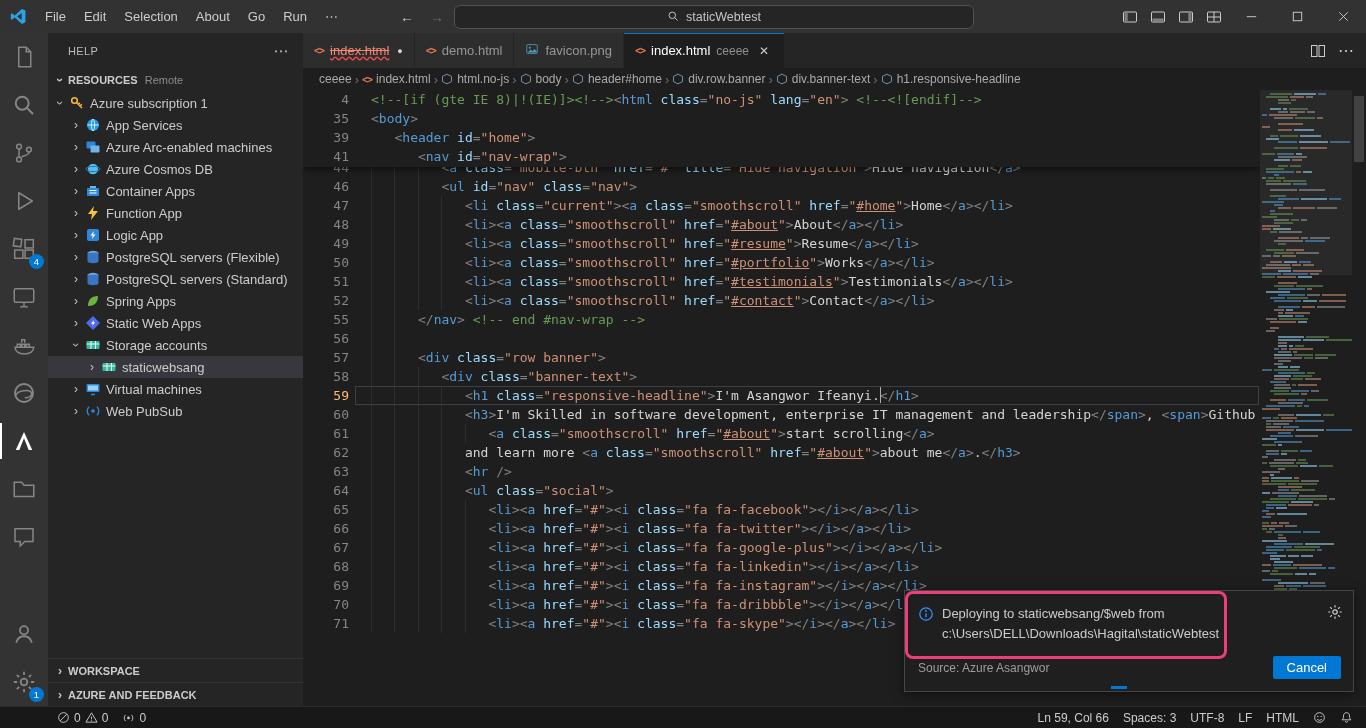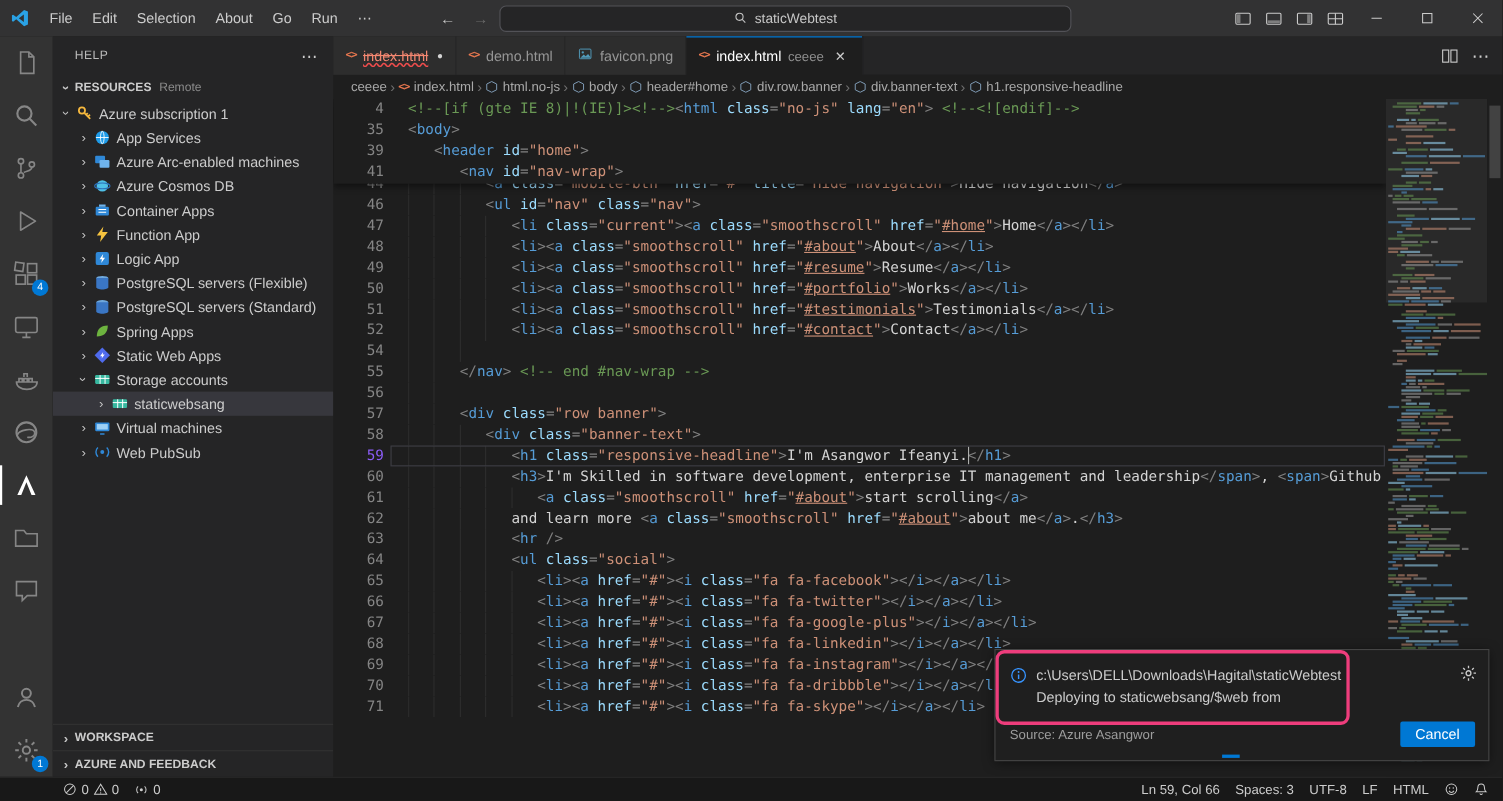--- a/index.html
+++ b/index.html
@@ -68,21 +68,21 @@
   .crumb{display:flex;align-items:center;gap:4px;cursor:pointer;white-space:nowrap}
   .crumb svg{width:12px;height:12px}
   .crumb-sep{color:#6e6e6e;margin:0 3px;font-size:13px}
 
   .code{flex:1;position:relative;overflow:hidden;font-family:"DejaVu Sans Mono","Liberation Mono",monospace;font-size:13px}
   .lines{position:absolute;top:68px;left:0;right:106px}
   .sticky{position:absolute;top:0;left:0;right:106px;background:#1e1e1e;box-shadow:0 3px 6px rgba(0,0,0,.45);z-index:3;padding-bottom:1px}
   .cl{height:19px;line-height:19px;display:flex;position:relative}
   .ln{width:46px;flex:none;text-align:right;color:#858585}
   .lc{margin-left:22px;white-space:pre;position:relative;flex:1;min-width:0;overflow:hidden}
-  .cl.cur .ln{color:#8b5cf6}
+  .cl.cur .ln{color:#fdba74}
   .cl.cur::after{content:"";position:absolute;left:52px;right:1px;top:0;bottom:0;border:1px solid #3e3e45;pointer-events:none}
   .cursor{position:absolute;top:1px;bottom:2px;width:1.5px;background:#aeafad}
   .guide{position:absolute;top:0;bottom:0;width:1px;background:rgba(255,255,255,.07)}
   .tk-p{color:#808080}.tk-t{color:#569cd6}.tk-a{color:#9cdcfe}.tk-s{color:#ce9178}
   .tk-u{color:#ce9178;text-decoration:underline}.tk-x{color:#d4d4d4}.tk-c{color:#6a9955}
 
   .minimap{position:absolute;right:14px;top:0;bottom:0;width:92px;background:#1e1e1e;z-index:4;padding-top:3px;overflow:hidden;cursor:pointer}
   .mm-slider{position:absolute;left:0;right:0;top:0;height:185px;background:rgba(121,121,121,.12)}
   .mm-line{height:2px;margin-bottom:1px;display:flex;gap:2px}
   .mm-seg{height:2px;opacity:.55}
@@ -574,24 +574,20 @@
           </div>
           <div class="cl">
             <span class="ln">51</span>
             <span class="lc"><span class="guide" style="left: 0ch;"></span><span class="guide" style="left: 3ch;"></span><span class="guide" style="left: 6ch;"></span><span class="guide" style="left: 9ch;"></span><span class="tk-x">            </span><span class="tk-p">&lt;</span><span class="tk-t">li</span><span class="tk-p">&gt;&lt;</span><span class="tk-t">a</span><span class="tk-x"> </span><span class="tk-a">class</span><span class="tk-p">=</span><span class="tk-s">"smoothscroll"</span><span class="tk-x"> </span><span class="tk-a">href</span><span class="tk-p">=</span><span class="tk-s">"</span><span class="tk-u">#testimonials</span><span class="tk-s">"</span><span class="tk-p">&gt;</span><span class="tk-x">Testimonials</span><span class="tk-p">&lt;/</span><span class="tk-t">a</span><span class="tk-p">&gt;&lt;/</span><span class="tk-t">li</span><span class="tk-p">&gt;</span></span>
           </div>
           <div class="cl">
             <span class="ln">52</span>
             <span class="lc"><span class="guide" style="left: 0ch;"></span><span class="guide" style="left: 3ch;"></span><span class="guide" style="left: 6ch;"></span><span class="guide" style="left: 9ch;"></span><span class="tk-x">            </span><span class="tk-p">&lt;</span><span class="tk-t">li</span><span class="tk-p">&gt;&lt;</span><span class="tk-t">a</span><span class="tk-x"> </span><span class="tk-a">class</span><span class="tk-p">=</span><span class="tk-s">"smoothscroll"</span><span class="tk-x"> </span><span class="tk-a">href</span><span class="tk-p">=</span><span class="tk-s">"</span><span class="tk-u">#contact</span><span class="tk-s">"</span><span class="tk-p">&gt;</span><span class="tk-x">Contact</span><span class="tk-p">&lt;/</span><span class="tk-t">a</span><span class="tk-p">&gt;&lt;/</span><span class="tk-t">li</span><span class="tk-p">&gt;</span></span>
           </div>
           <div class="cl">
-            <span class="ln">54</span>
-            <span class="lc"><span class="guide" style="left: 0ch;"></span><span class="guide" style="left: 3ch;"></span><span class="guide" style="left: 6ch;"></span></span>
-          </div>
-          <div class="cl">
             <span class="ln">55</span>
             <span class="lc"><span class="guide" style="left: 0ch;"></span><span class="guide" style="left: 3ch;"></span><span class="tk-x">      </span><span class="tk-p">&lt;/</span><span class="tk-t">nav</span><span class="tk-p">&gt;</span><span class="tk-x"> </span><span class="tk-c">&lt;!-- end #nav-wrap --&gt;</span></span>
           </div>
           <div class="cl">
             <span class="ln">56</span>
             <span class="lc"><span class="guide" style="left: 0ch;"></span><span class="guide" style="left: 3ch;"></span></span>
           </div>
           <div class="cl">
             <span class="ln">57</span>
             <span class="lc"><span class="guide" style="left: 0ch;"></span><span class="guide" style="left: 3ch;"></span><span class="tk-x">      </span><span class="tk-p">&lt;</span><span class="tk-t">div</span><span class="tk-x"> </span><span class="tk-a">class</span><span class="tk-p">=</span><span class="tk-s">"row banner"</span><span class="tk-p">&gt;</span></span>
@@ -1464,22 +1460,22 @@
 <div class="toast">
   <div class="toast-row1">
     <span class="iico">
       <svg viewBox="0 0 16 16">
           <circle cx="8" cy="8" r="6.2" fill="none" stroke="#3794ff" stroke-width="1.2"></circle>
           <path d="M8 7.2v4" stroke="#3794ff" stroke-width="1.3"></path>
           <circle cx="8" cy="4.9" r=".9" fill="#3794ff"></circle>
         </svg>
     </span>
     <div class="toast-msg">
+      <div>Deploying to staticwebsang/$web from</div>
       <div>c:\Users\DELL\Downloads\Hagital\staticWebtest</div>
-      <div>Deploying to staticwebsang/$web from</div>
     </div>
     <span class="toast-gear">
       <svg viewBox="0 0 16 16">
           <circle cx="8" cy="8" r="2.2" fill="none" stroke="currentColor" stroke-width="1.2"></circle>
           <path d="M8 1.2v2.2M8 12.6v2.2M1.2 8h2.2M12.6 8h2.2M3.2 3.2l1.6 1.6M11.2 11.2l1.6 1.6M12.8 3.2l-1.6 1.6M4.8 11.2l-1.6 1.6" stroke="currentColor" stroke-width="1.2"></path>
         </svg>
     </span>
   </div>
   <div class="toast-row2">
     <span class="toast-source">Source: Azure Asangwor</span>

